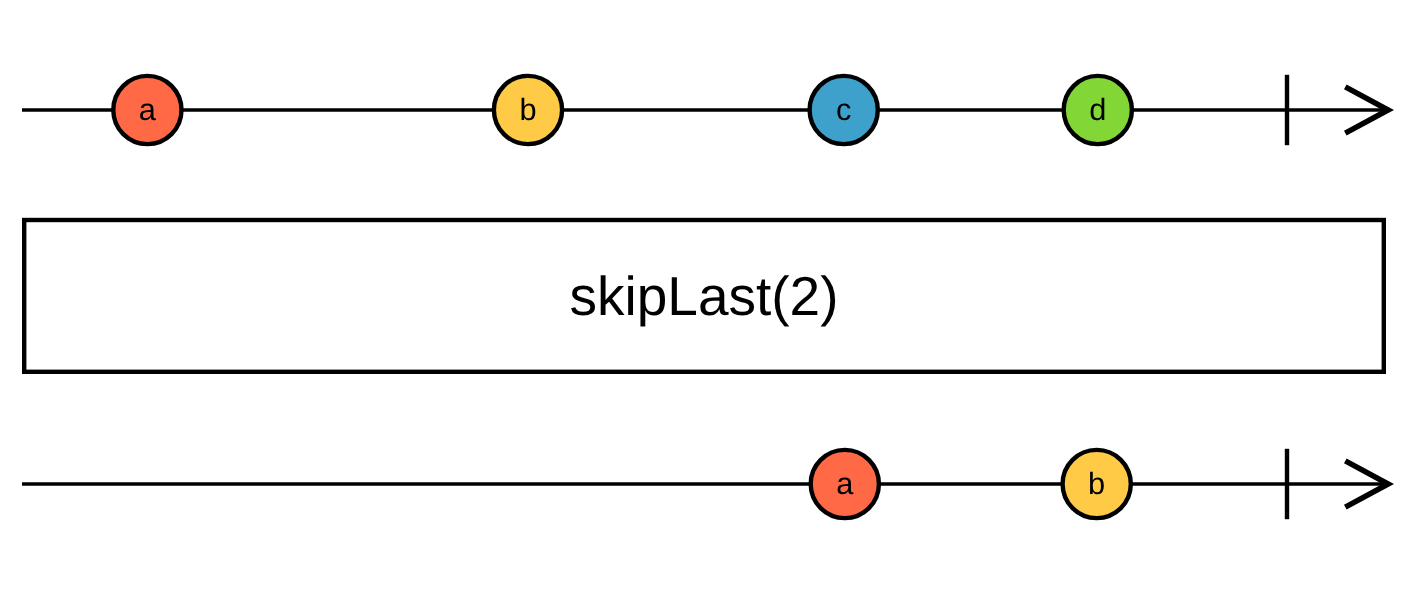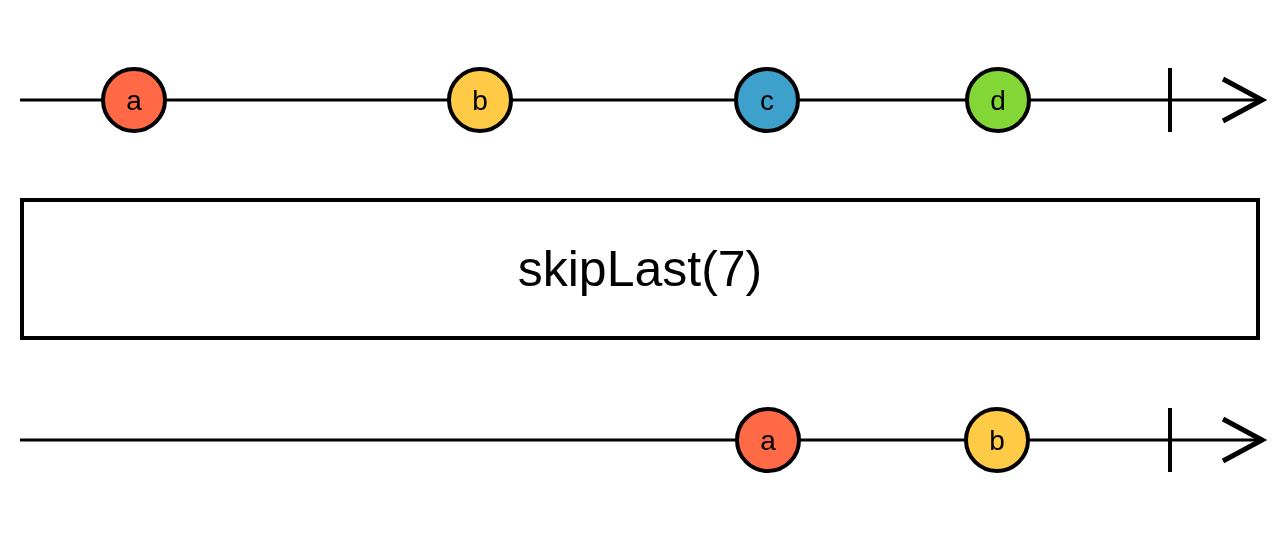--- a/index.html
+++ b/index.html
@@ -79,15 +79,15 @@
           <circle cx="768" cy="440" r="31" fill="#ff6946" stroke="#000000" stroke-width="4"></circle>
           <text x="768" y="440" text-anchor="middle" dominant-baseline="central" font-size="28">a</text>
         </g>
         <g>
           <circle cx="997" cy="440" r="31" fill="#ffcb46" stroke="#000000" stroke-width="4"></circle>
           <text x="997" y="440" text-anchor="middle" dominant-baseline="central" font-size="28">b</text>
         </g>
       </g>
     </svg>
   <div class="operator-box" style="left: 20px; top: 198px; width: 1240px; height: 142px;">
-    <span class="operator-label">skipLast(7)</span>
+    <span class="operator-label">skipLast(2)</span>
   </div>
 </div>
 
 </body></html>

